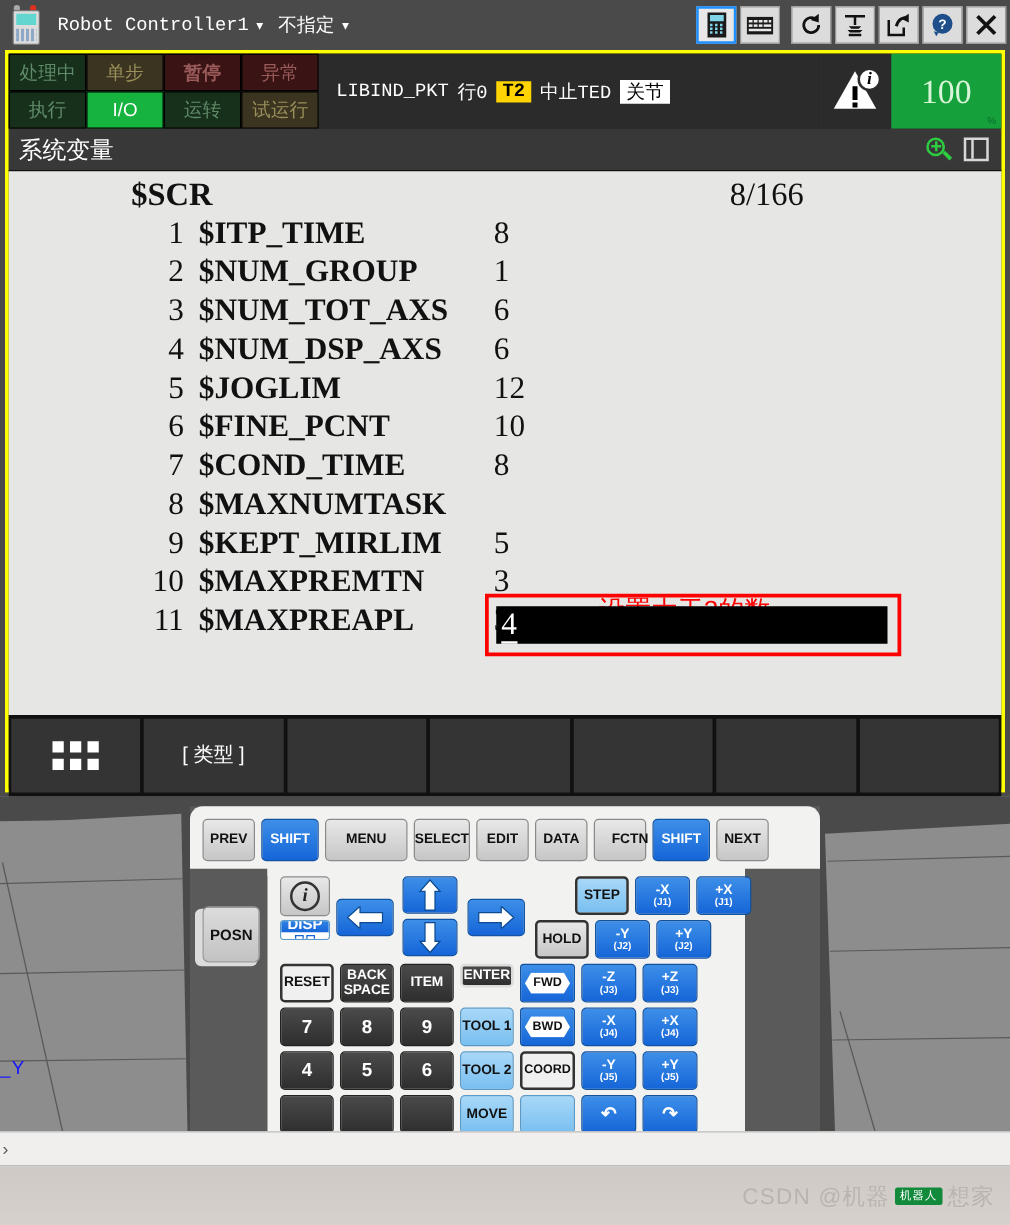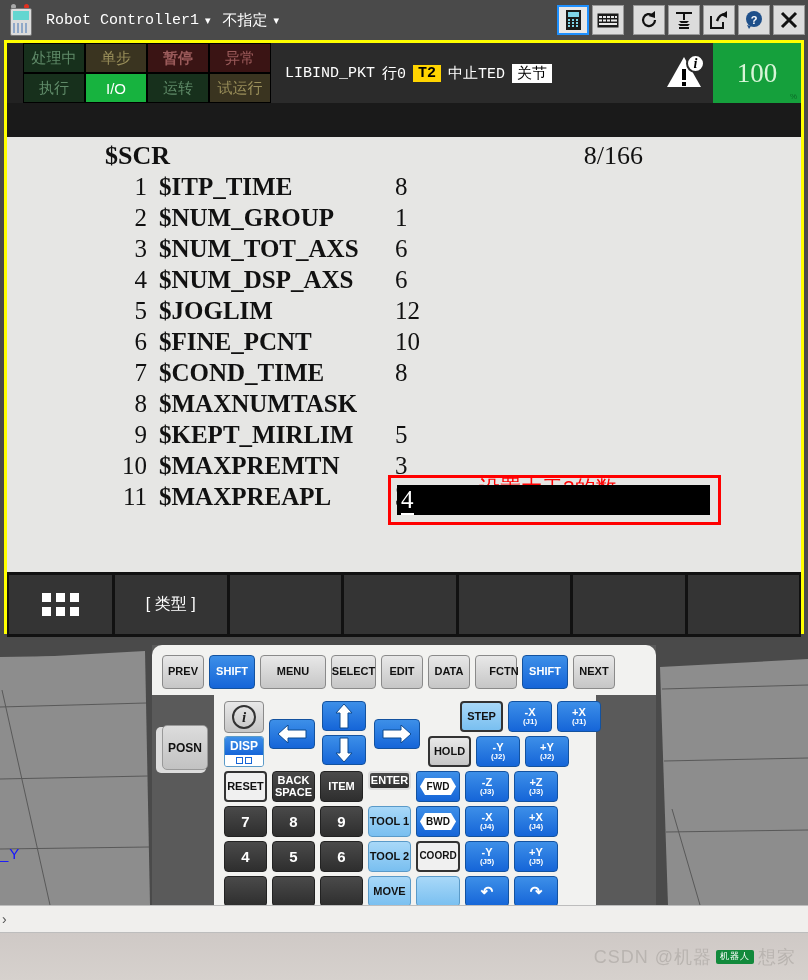--- a/index.html
+++ b/index.html
@@ -79,21 +79,21 @@
   
   .screen-frame {
     position: absolute; left: 4px; top: 40px; width: 800px; height: 594px;
     border: 3px solid #ffff00; background: #1a1a1a;
   }
   
   .status-area {
     position: absolute; left: 0; top: 0; width: 794px; height: 60px;
     display: flex; background: #222;
   }
-  .led-grid { display: grid; grid-template-columns: repeat(4, 62px); grid-template-rows: 30px 30px; padding-left: 16px; }
+  .led-grid { display: grid; grid-template-columns: repeat(4, 62px); grid-template-rows: 30px 30px; }
   .led {
     display: flex; align-items: center; justify-content: center;
     font-size: 15px; font-family: "Liberation Sans", sans-serif;
     border: 1px solid #000;
   }
   .status-mid {
     flex: 1; background: #2b2b2b; display: flex; align-items: center;
     padding-left: 14px;
   }
   .status-line {
@@ -507,20 +507,34 @@
             <div class="info-badge">i</div>
           </div>
         </div>
 
         <div class="speed-cell">
           <span class="speed-val">100</span>
           <span class="speed-sub">%</span>
         </div>
       </div>
 
+      <div class="hdr-bar">
+        <span class="hdr-title">系统变量</span>
+        <div class="hdr-icons">
+          <span class="mag-icon">
+            <span class="lens"></span>
+              <span class="plus-h"></span>
+              <span class="plus-v"></span>
+              <span class="handle"></span>
+          </span>
+          <span class="split-icon">
+              <span class="l"></span>
+            </span>
+        </div>
+      </div>
 
       <div class="content">
         <div class="var-head">
           <span class="grp">$SCR</span>
           <span class="pager">8/166</span>
         </div>
 
         <div class="row">
           <span class="idx">1</span>
           <span class="nm">$ITP_TIME</span>
@@ -626,21 +640,21 @@
       <div class="key gray" style="width:42px;height:34px;">EDIT</div>
       <div class="key gray" style="width:42px;height:34px;">DATA</div>
       <div class="key gray" style="width:42px;height:34px;padding-left:16px;">FCTN</div>
       <div class="key blue" style="width:46px;height:34px;">SHIFT</div>
       <div class="key gray" style="width:42px;height:34px;">NEXT</div>
     </div>
 
     <div class="info-key" style="position:absolute;left:72px;top:56px;width:40px;height:32px;">
       <span class="circ">i</span>
     </div>
-    <div class="disp-key" style="position:absolute;left:72px;top:91px;width:40px;height:31px;">
+    <div class="disp-key" style="position:absolute;left:72px;top:91px;width:40px;height:16px;justify-content:center;">
       <span class="top">DISP</span>
       <span class="bot">
           <i></i>
           <i></i>
         </span>
     </div>
 
     <div class="arrow-key" style="position:absolute;left:117px;top:74px;width:46px;height:30px;">
       <svg width="30" height="18" viewBox="0 0 30 18">
         <polygon points="11,0 11,5 29,5 29,13 11,13 11,18 1,9" fill="#fff" stroke="#0d4a90" stroke-width="1"></polygon>

